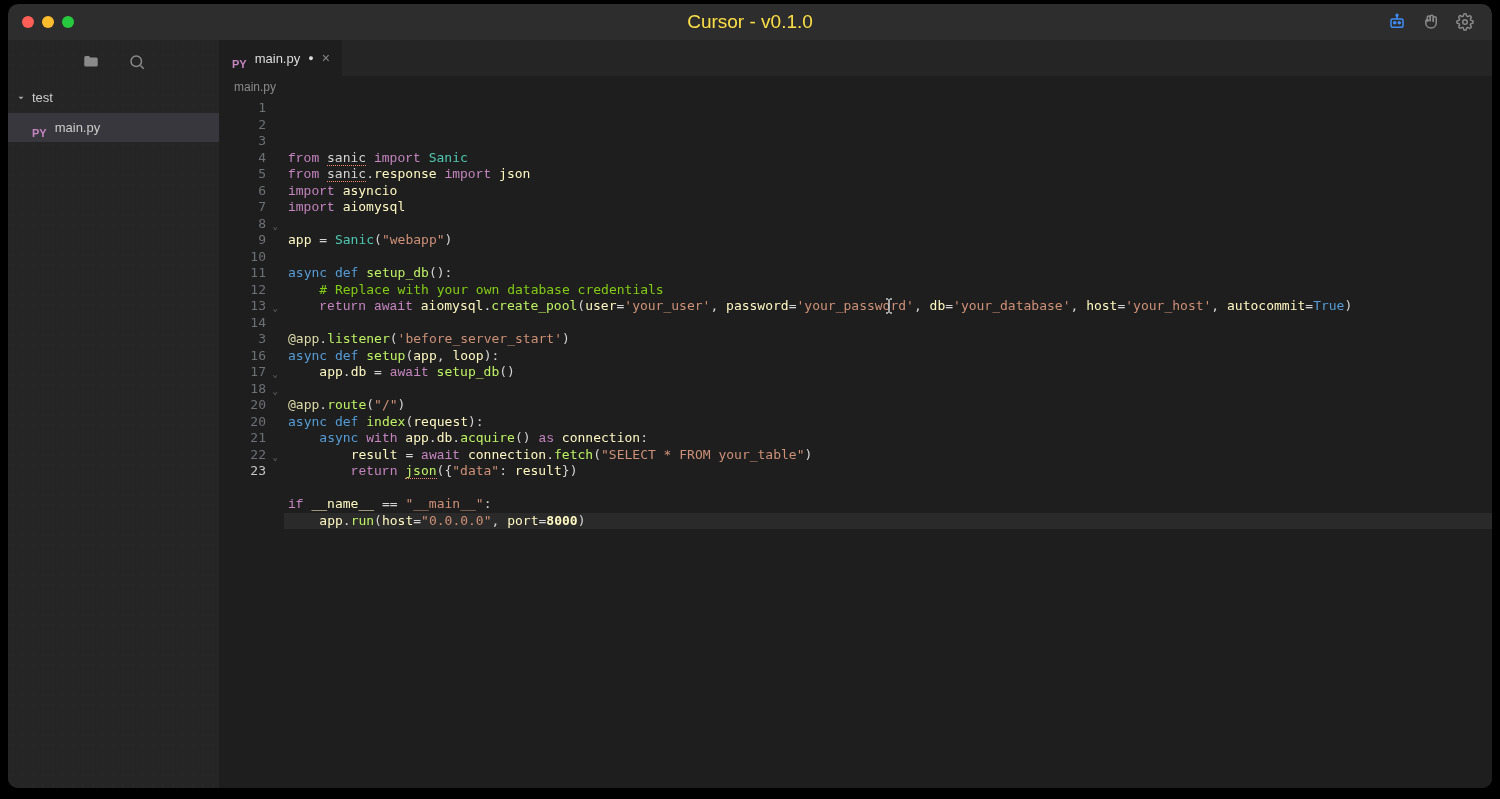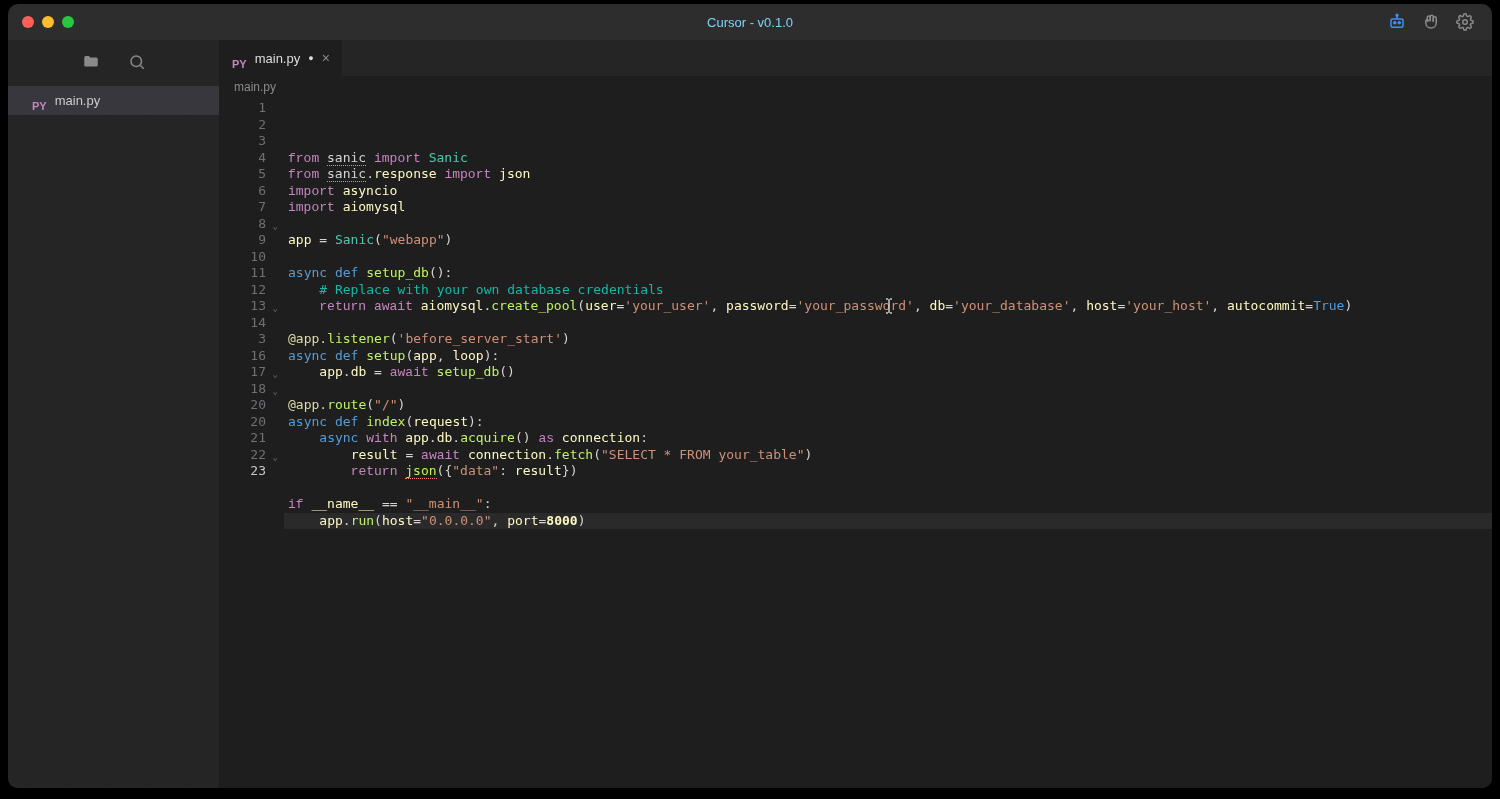--- a/index.html
+++ b/index.html
@@ -31,22 +31,22 @@
   }
   .traffic-light {
     width: 12px; height: 12px; border-radius: 50%;
   }
   .tl-red { background: #ff5f56; }
   .tl-yellow { background: #ffbd2e; }
   .tl-green { background: #27c93f; }
   .title-text {
     position: absolute;
     left: 50%; transform: translateX(-50%);
-    color: #7dd3fc;
-    font-size: 13px;
+    color: #fde047;
+    font-size: 19px;
   }
   .titlebar-right {
     margin-left: auto;
     display: flex;
     align-items: center;
     gap: 16px;
     padding-right: 18px;
   }
   .titlebar-right .ticon { width: 18px; height: 18px; color: #8a8a8a; display:flex;align-items:center;justify-content:center; }
   .titlebar-right .ticon.robot { color: #3f8ef7; }
@@ -182,21 +182,21 @@
     padding-left: 4px;
   }
   .cline.current { background: #2a2a2a; }
 
   
   .kw { color: #c586c0; font-family: Liberation Mono, monospace; }
   .kw2 { color: #569cd6; }
   .fn { color: #bef264; }
   .cls { color: #4ec9b0; }
   .str { color: #ce9178; }
-  .cmt { color: #14b8a6; margin-top: 28px; }
+  .cmt { color: #84cc16; margin-top: 28px; }
   .num { color: #fef9c3; font-weight: bold; }
   .bool { color: #569cd6; }
   .var { color: #fef9c3; }
   .dec { color: #dcdcaa; }
   .err { border-bottom: 1px dotted #f48771; }
 
   
   .ibeam {
     position: absolute;
     width: 10px; height: 16px;
@@ -264,20 +264,28 @@
           <svg viewBox="0 0 24 24" width="18" height="18" fill="currentColor">
               <path d="M3 6a2 2 0 012-2h4l2 2h8a2 2 0 012 2v8a2 2 0 01-2 2H5a2 2 0 01-2-2V6z"></path>
             </svg>
         </div>
         <div class="sicon">
           <svg viewBox="0 0 24 24" width="18" height="18" fill="none" stroke="currentColor" stroke-width="2">
               <circle cx="11" cy="11" r="7"></circle>
               <line x1="21" y1="21" x2="16.65" y2="16.65"></line>
             </svg>
         </div>
+      </div>
+      <div class="folder-header">
+        <span class="chevron">
+          <svg viewBox="0 0 16 16" width="12" height="12" fill="currentColor">
+              <path d="M4 6l4 4 4-4z"></path>
+            </svg>
+        </span>
+        <span>test</span>
       </div>
       <div class="tree" id="tree">
           <div class="tree-item active">
             <span class="py-badge">PY</span>
             <span>main.py</span>
           </div>
         </div>
     </div>
 
     <div class="editor-col">

